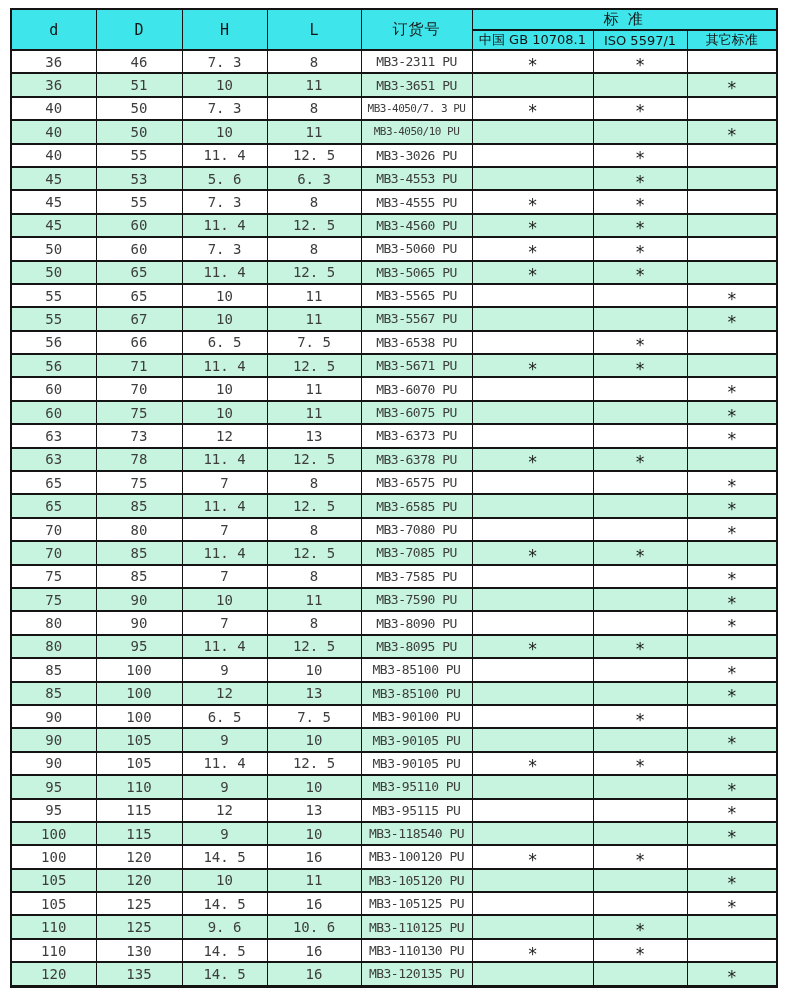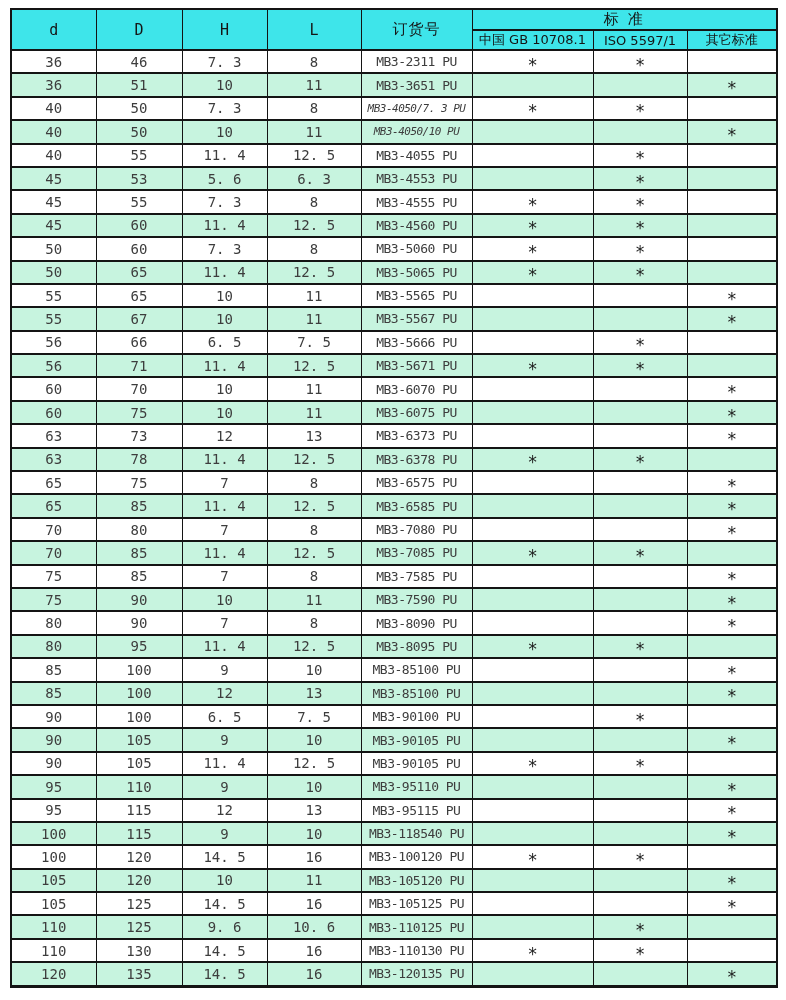--- a/index.html
+++ b/index.html
@@ -45,21 +45,21 @@
   th.grp   { font-size: 15px; font-family: "DejaVu Sans", "Liberation Sans", sans-serif; letter-spacing: 2px; margin-left: 6px; }
   th.sub   { font-size: 13px; font-family: "DejaVu Sans", "Liberation Sans", sans-serif; letter-spacing: 0; }
   tbody td {
     height: 21.4px;
     font-size: 14px;
     color: var(--text, #3d3d3d);
     background: var(--row-bg, #ffffff);
   }
   tbody tr.alt td { background: var(--row-alt-bg, #c7f4df); }
   td.order { font-size: 13px; letter-spacing: -0.5px; }
-  td.order.small { font-size: 11px; letter-spacing: -0.5px; font-style: italic; }
+  td.order.small { font-size: 11px; letter-spacing: -0.5px; }
   td.mark { font-size: 17px; color: #1c1c1c; }
   td.mark span { position: relative; top: 3px; display: inline-block; }
 </style>
 </head>
 <body>
 
 <div class="table-wrap">
   <table class="spec">
     <colgroup>
       <col style="width:85px">
@@ -125,21 +125,21 @@
           <td class="order small">MB3-4050/10 PU</td>
           <td class="mark"></td>
           <td class="mark"></td>
           <td class="mark"><span>*</span></td>
         </tr>
         <tr>
           <td>40</td>
           <td>55</td>
           <td>11. 4</td>
           <td>12. 5</td>
-          <td class="order">MB3-4055 PU</td>
+          <td class="order">MB3-3026 PU</td>
           <td class="mark"></td>
           <td class="mark"><span>*</span></td>
           <td class="mark"></td>
         </tr>
         <tr class="alt">
           <td>45</td>
           <td>53</td>
           <td>5. 6</td>
           <td>6. 3</td>
           <td class="order">MB3-4553 PU</td>
@@ -205,21 +205,21 @@
           <td class="order">MB3-5567 PU</td>
           <td class="mark"></td>
           <td class="mark"></td>
           <td class="mark"><span>*</span></td>
         </tr>
         <tr>
           <td>56</td>
           <td>66</td>
           <td>6. 5</td>
           <td>7. 5</td>
-          <td class="order">MB3-5666 PU</td>
+          <td class="order">MB3-6538 PU</td>
           <td class="mark"></td>
           <td class="mark"><span>*</span></td>
           <td class="mark"></td>
         </tr>
         <tr class="alt">
           <td>56</td>
           <td>71</td>
           <td>11. 4</td>
           <td>12. 5</td>
           <td class="order">MB3-5671 PU</td>

